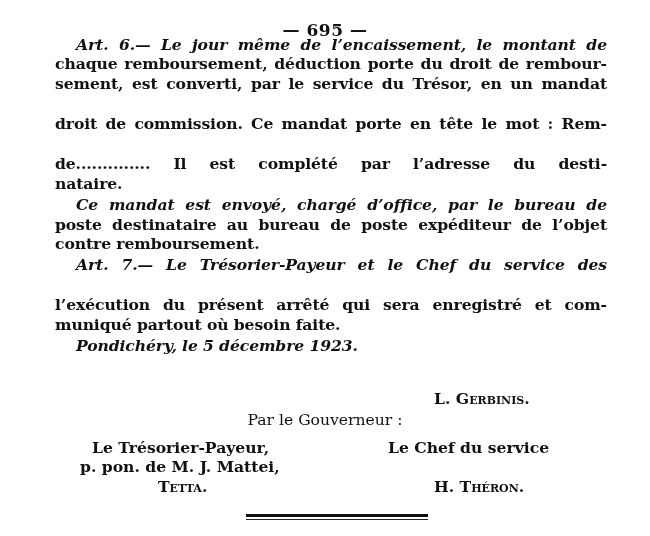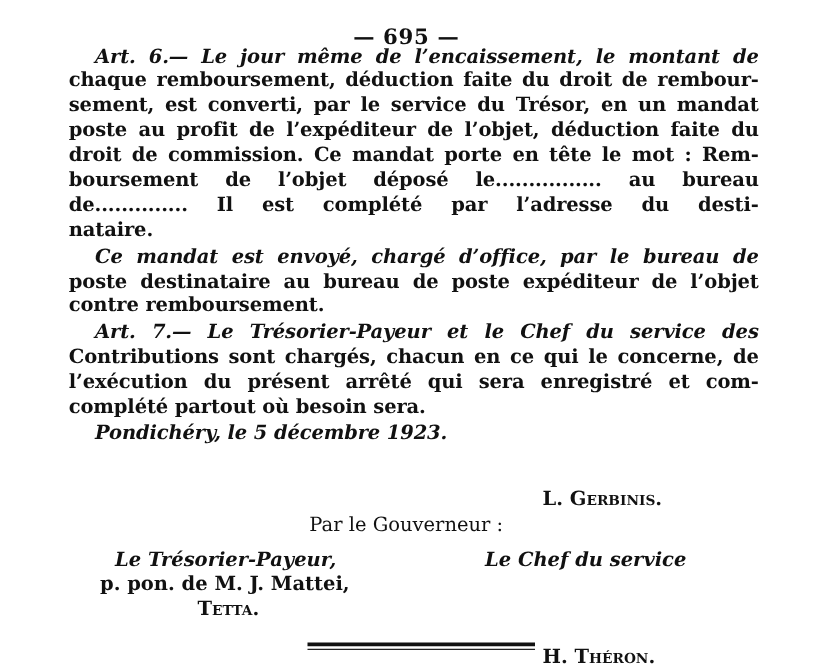--- a/index.html
+++ b/index.html
@@ -17,59 +17,56 @@
     position: absolute; left: 55px; width: 552px; height: 20px;
     font-size: 15.6px; line-height: 20px; white-space: nowrap;
     text-align: justify; text-align-last: justify; font-weight: bold;
     letter-spacing: -0.1px;
   }
   .line.indent { left: 76px; width: 531px; font-style: italic; }
   .line.last { text-align-last: left; }
   .sc { font-variant: small-caps; font-weight: bold; }
   .center { position: absolute; left: 0; width: 650px; text-align: center; font-size: 15.6px; font-weight: normal; line-height: 20px; }
   .sig { position: absolute; font-size: 15.6px; line-height: 20px; white-space: nowrap; font-weight: bold; }
-  .it { font-style: italic; }
+  .it { }
   .rule { position: absolute; left: 246px; width: 182px; }
   .rule .thick { height: 3px; background: #111; }
   .rule .thin { height: 1px; background: #222; margin-top: 2px; }
 </style>
 </head>
 <body>
 
 <div class="page">
   <div class="pgnum">— 695 —</div>
 
   <div class="line indent" style="top:35px">Art. 6.— Le jour même de l’encaissement, le montant de</div>
-  <div class="line" style="top:54px">chaque remboursement, déduction faite du droit de rembour-</div>
+  <div class="line" style="top:54px">chaque remboursement, déduction porte du droit de rembour-</div>
   <div class="line" style="top:74px">sement, est converti, par le service du Trésor, en un mandat</div>
-  <div class="line" style="top:94px">poste au profit de l’expéditeur de l’objet, déduction faite du</div>
   <div class="line" style="top:114px">droit de commission. Ce mandat porte en tête le mot : Rem-</div>
-  <div class="line" style="top:134px">boursement de l’objet déposé le................ au bureau</div>
   <div class="line" style="top:154px">de.............. Il est complété par l’adresse du desti-</div>
   <div class="line last" style="top:174px">nataire.</div>
 
   <div class="line indent" style="top:195px">Ce mandat est envoyé, chargé d’office, par le bureau de</div>
   <div class="line" style="top:215px">poste destinataire au bureau de poste expéditeur de l’objet</div>
   <div class="line last" style="top:234px">contre remboursement.</div>
 
   <div class="line indent" style="top:255px">Art. 7.— Le Trésorier-Payeur et le Chef du service des</div>
-  <div class="line" style="top:275px">Contributions sont chargés, chacun en ce qui le concerne, de</div>
   <div class="line" style="top:295px">l’exécution du présent arrêté qui sera enregistré et com-</div>
-  <div class="line last" style="top:315px">complété partout où besoin sera.</div>
+  <div class="line last" style="top:315px">muniqué partout où besoin faite.</div>
 
   <div class="line indent last" style="top:336px">Pondichéry, le 5 décembre 1923.</div>
 
   <div class="sig sc" style="top:358px; left:434px;margin-top:31px;">L. Gerbinis.</div>
 
   <div class="center" style="top:410px;">Par le Gouverneur :</div>
 
   <div class="sig it" style="top:438px; left:92px;">Le Trésorier-Payeur,</div>
   <div class="sig" style="top:457px; left:80px;">p. pon. de M. J. Mattei,</div>
   <div class="sig sc" style="top:477px; left:158px;">Tetta.</div>
 
   <div class="sig it" style="top:438px; left:388px;">Le Chef du service</div>
-  <div class="sig sc" style="top:477px; left:434px;margin-top:38px;">H. Théron.</div>
+  <div class="sig sc" style="top:477px; left:434px;">H. Théron.</div>
 
   <div class="rule" style="top:514px;">
     <div class="thick"></div>
     <div class="thin"></div>
   </div>
 </div>
 
 </body></html>

